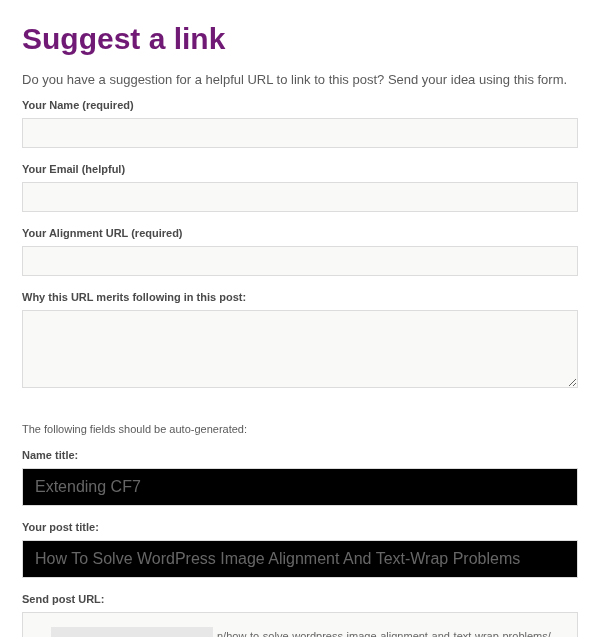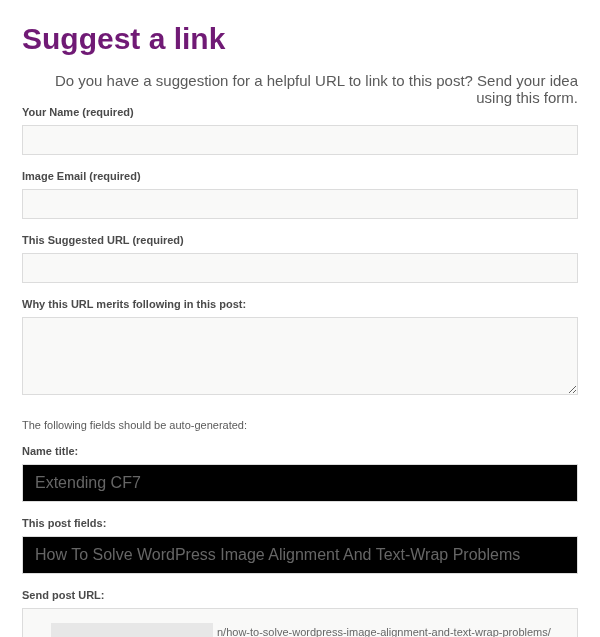--- a/index.html
+++ b/index.html
@@ -14,24 +14,23 @@
       padding: 22px 22px 18px 22px;
       color: #3a3a3a;
     }
     h1 {
       font-size: 30px;
       font-weight: 600;
       color: #701a75;
       margin-bottom: 16px;
     }
     .intro {
-      font-size: 15px;
+      font-size: 13px;
       color: #5a5a5a;
-      margin-bottom: 0;
-      text-align: right;
+      margin-bottom: 12px;
     }
     .field-label {
       font-size: 11px;
       font-weight: 700;
       color: #4a4a4a;
       margin-bottom: 7px;
       display: block;
     }
     .text-input {
       width: 100%;
@@ -53,21 +52,21 @@
       font-size: 11px;
       color: #555;
       margin-bottom: 15px;
       resize: vertical;
       font-family: inherit;
     }
     .section-note {
       font-size: 11px;
       color: #5a5a5a;
       margin-bottom: 14px;
-      margin-top: 5px;
+      margin-top: 16px;
     }
     .readonly-input {
       width: 100%;
       height: 30px;
       border: 1px solid #dcdcdc;
       background: #000000;
       padding: 18px 12px;
       font-size: 16px;
       color: #666;
       margin-bottom: 15px;
@@ -118,35 +117,35 @@
 
 
 
 <h1>Suggest a link</h1>
 
 <p class="intro">Do you have a suggestion for a helpful URL to link to this post? Send your idea using this form.</p>
 
 <label class="field-label">Your Name (required)</label>
 <input type="text" class="text-input" value="" style="">
 
-<label class="field-label">Image Email (required)</label>
+<label class="field-label">Your Email (helpful)</label>
 <input type="email" class="text-input" value="" style="">
 
-<label class="field-label">This Suggested URL (required)</label>
+<label class="field-label">Your Alignment URL (required)</label>
 <input type="text" class="text-input" value="" style="">
 
 <label class="field-label">Why this URL merits following in this post:</label>
 <textarea class="textarea-input" style=""></textarea>
 
 <p class="section-note">The following fields should be auto-generated:</p>
 
 <label class="field-label">Name title:</label>
 <input type="text" class="readonly-input" value="Extending CF7" style="">
 
-<label class="field-label">This post fields:</label>
+<label class="field-label">Your post title:</label>
 <input type="text" class="readonly-input" value="How To Solve WordPress Image Alignment And Text-Wrap Problems" style="">
 
 <label class="field-label">Send post URL:</label>
 <div class="url-input">
   <span class="url-redacted"></span>
   <span class="url-visible">n/how-to-solve-wordpress-image-alignment-and-text-wrap-problems/</span>
 </div>
 
 <button class="send-button">SEND</button>
 

